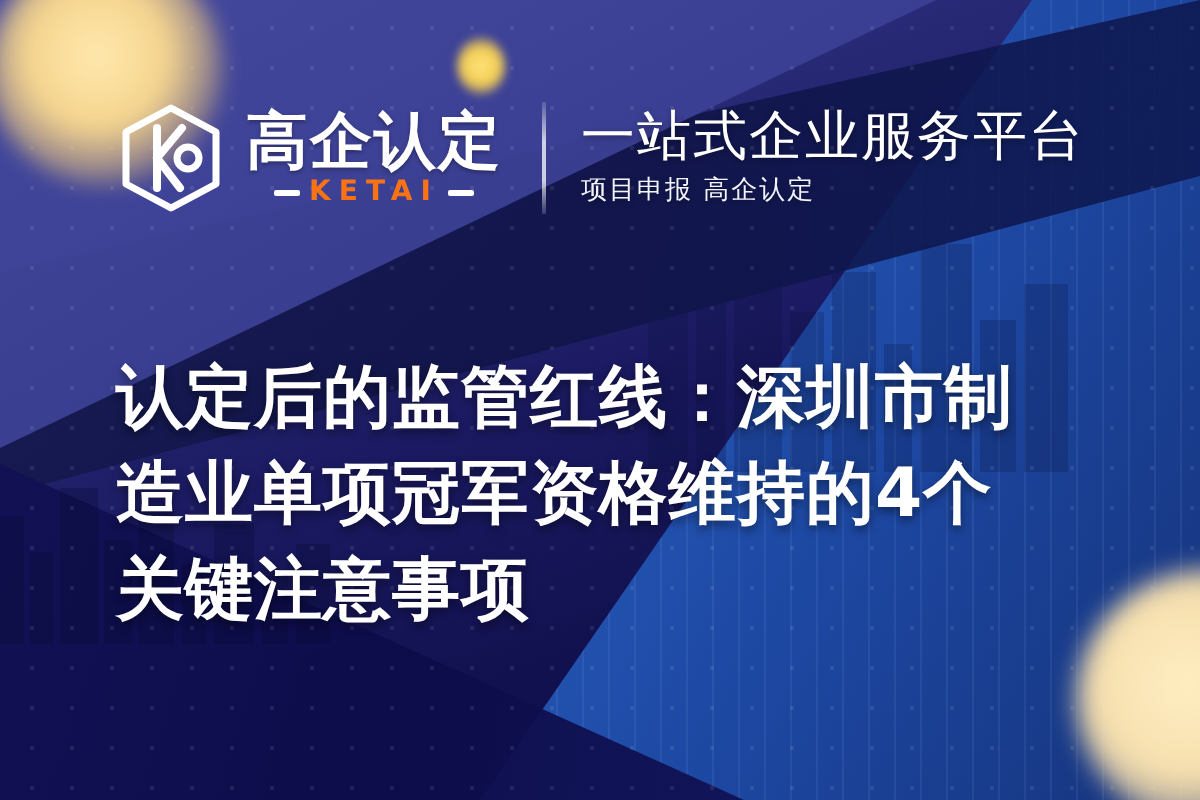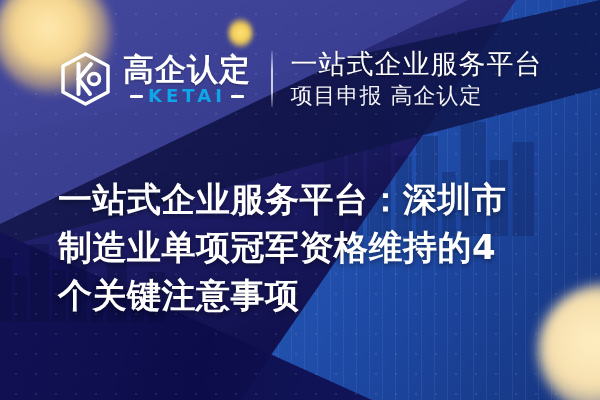--- a/index.html
+++ b/index.html
@@ -162,22 +162,22 @@
     gap: 5px;
     margin-top: 2px;
   }
   .logo-rule {
     width: 13px;
     height: 3px;
     background: #ffffff;
     border-radius: 1px;
   }
   .logo-en {
-    color: #0ea5e9;
-    font-size: 18px;
+    color: #f97316;
+    font-size: 14px;
     font-weight: 700;
     letter-spacing: 4px;
     line-height: 1;
     white-space: nowrap;
   }
   .divider {
     width: 1.5px;
     height: 56px;
     margin: 0 18px 0 20px;
     background: linear-gradient(180deg, rgba(255,255,255,0.15), rgba(255,255,255,0.75) 35%, rgba(255,255,255,0.75) 70%, rgba(255,255,255,0.15));
@@ -190,21 +190,21 @@
   .tagline-main {
     color: #ffffff;
     font-size: 27px;
     line-height: 1.12;
     letter-spacing: 1px;
     white-space: nowrap;
     text-shadow: 0 1px 3px rgba(0,0,0,0.35);
   }
   .tagline-sub {
     color: #f2f3fb;
-    font-size: 22px;
+    font-size: 13px;
     line-height: 1.2;
     margin-top: 4px;
     letter-spacing: 1px;
     white-space: nowrap;
     text-shadow: 0 1px 3px rgba(0,0,0,0.35);
   }
 
   
   .title {
     position: absolute;
@@ -287,15 +287,15 @@
     </div>
 
     <div class="divider"></div>
 
     <div class="tagline">
       <div class="tagline-main">一站式企业服务平台</div>
       <div class="tagline-sub">项目申报 高企认定</div>
     </div>
   </div>
 
-  <h1 class="title">一站式企业服务平台：深圳市制造业单项冠军资格维持的4个关键注意事项</h1>
+  <h1 class="title">认定后的监管红线：深圳市制造业单项冠军资格维持的4个关键注意事项</h1>
 
 </div>
 
 </body></html>

